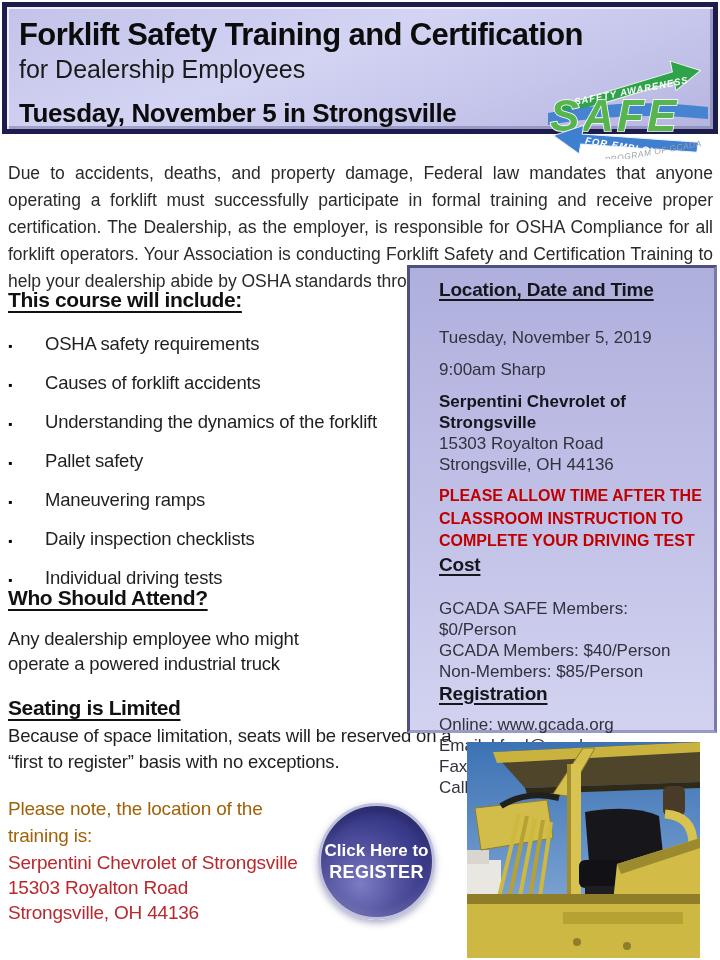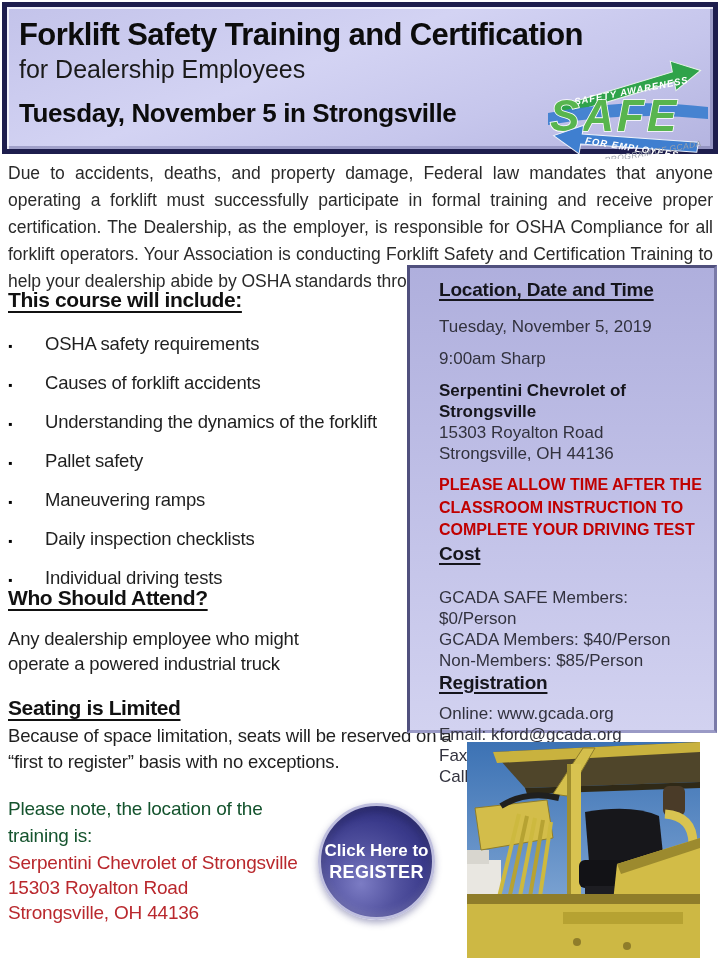--- a/index.html
+++ b/index.html
@@ -4,21 +4,21 @@
 <style>
   * { margin:0; padding:0; box-sizing:border-box; }
   html,body { background:#ffffff; }
   .page {
     position:relative; width:720px; height:960px; background:#ffffff;
     font-family:"Liberation Sans", sans-serif; color:#1c1c1c; overflow:hidden;
   }
 
   
   .header {
-    position:absolute; left:2px; top:2px; width:716px; height:152px;
+    position:absolute; left:2px; top:2px; width:716px; height:132px;
     border:5px solid #1d1d4d;
     background:linear-gradient(160deg,#c3c3ea 0%,#d3d3f3 42%,#c6c6ec 70%,#b4b4e0 100%);
     box-shadow: inset 2px 2px 0 rgba(255,255,255,0.75), inset -3px -3px 0 rgba(120,120,170,0.55);
     padding:10px 0 0 12px;
   }
   .header-title { font-size:31px; font-weight:bold; letter-spacing:-0.6px; color:#0c0c0c; line-height:36px; }
   .header-subtitle { font-size:25px; font-weight:normal; color:#1a1a1a; line-height:30px; margin-top:1px; }
   .header-date { font-size:26px; font-weight:bold; color:#0c0c0c; line-height:30px; margin-top:14px; letter-spacing:-0.4px; }
 
   .safe-logo { position:absolute; right:2px; top:48px; width:165px; height:104px; }
@@ -38,21 +38,21 @@
   .course-list { list-style:none; margin-top:22px; }
   .course-item { display:flex; align-items:baseline; font-size:18.5px; color:#1f1f1f; line-height:20px; margin-bottom:17px; letter-spacing:-0.2px; }
   .bullet { font-size:12px; width:37px; flex:0 0 37px; color:#000; }
 
   .attend-section { position:absolute; left:8px; top:586px; width:340px; }
   .attend-body { margin-top:16px; font-size:18.5px; line-height:25px; color:#1f1f1f; width:310px; letter-spacing:-0.2px; }
 
   .seating-section { position:absolute; left:8px; top:696px; width:455px; }
   .seating-body { margin-top:3px; font-size:18.5px; line-height:26px; color:#1f1f1f; width:452px; letter-spacing:-0.2px; }
 
-  .note-red { position:absolute; left:8px; top:795px; width:268px; font-size:19px; line-height:27px; color:#14532d; letter-spacing:-0.2px; }
+  .note-red { position:absolute; left:8px; top:795px; width:268px; font-size:19px; line-height:27px; color:#a16207; letter-spacing:-0.2px; }
   .address-red { position:absolute; left:8px; top:850px; font-size:19px; line-height:25px; color:#b9282d; letter-spacing:-0.2px; }
 
   
   .register-btn {
     position:absolute; left:318px; top:803px; width:117px; height:117px;
     border-radius:50%; border:3px solid #bfbfde; cursor:pointer;
     background:radial-gradient(circle at 36% 70%, #7c7cc4 0%, #52529f 35%, #3a3a8b 62%, #2c2c70 100%);
     box-shadow:0 3px 7px rgba(70,70,130,0.45), inset 0 5px 10px rgba(10,10,50,0.35), inset 0 -3px 8px rgba(255,255,255,0.18);
     display:flex; flex-direction:column; align-items:center; justify-content:center;
     color:#ffffff; text-align:center;
@@ -65,21 +65,21 @@
     position:absolute; left:407px; top:265px; width:310px; height:468px;
     border:3px solid #50507e; border-bottom-color:#9a9ac6; border-right-color:#7a7aa8;
     background:linear-gradient(180deg,#afafdd 0%,#c2c2e8 55%,#d2d2f0 100%);
     padding:10px 12px 0 29px; color:#333340;
   }
   .sb-heading {
     font-size:19px; font-weight:bold; color:#15151c; line-height:24px; letter-spacing:-0.2px;
     text-decoration:underline; text-decoration-thickness:2px; text-underline-offset:3px;
   }
   .sb-line { font-size:17px; line-height:21px; color:#32323e; }
-  .sb-date { margin-top:14px; }
+  .sb-date { margin-top:25px; }
   .sb-time { margin-top:11px; }
   .sb-venue { margin-top:11px; font-weight:bold; color:#15151c; }
   .sb-warning { margin-top:10px; width:286px; font-size:16px; font-weight:bold; line-height:22.5px; color:#c00000; }
   .sb-cost-heading { }
   .sb-cost { margin-top:21px; }
   .sb-reg-heading { }
   .sb-reg { margin-top:8px; }
 
   
   .photo { position:absolute; left:467px; top:742px; width:233px; height:216px; }

